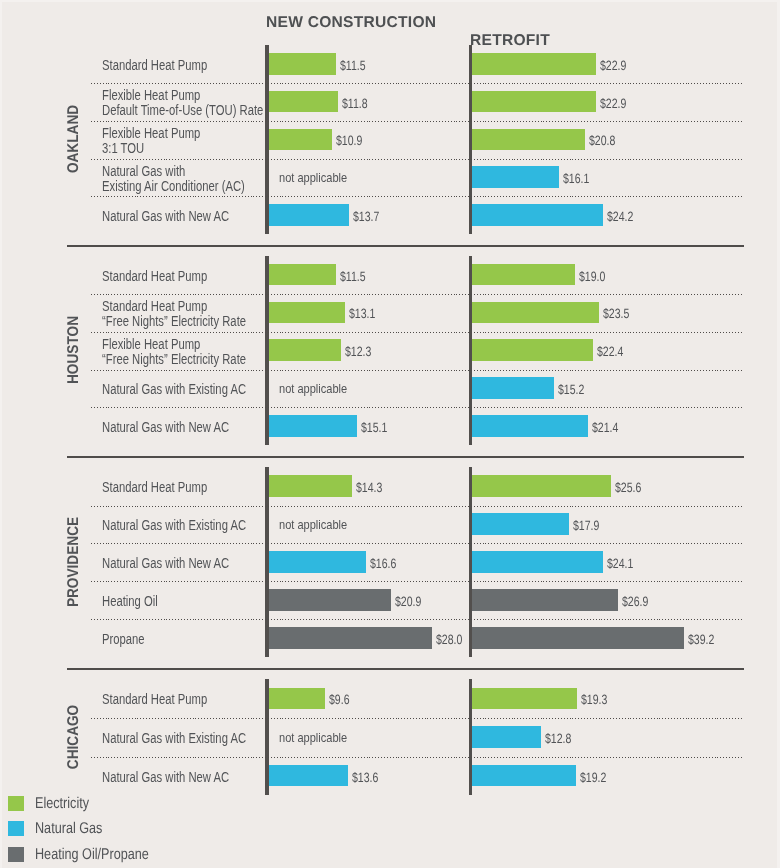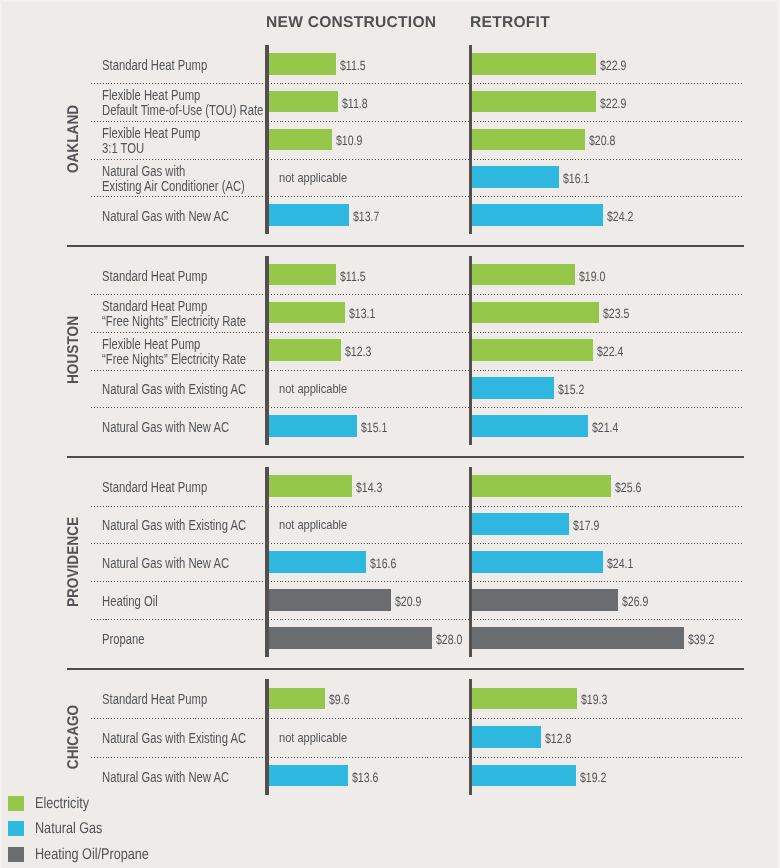--- a/index.html
+++ b/index.html
@@ -39,21 +39,21 @@
 </style>
 </head>
 <body>
 
 <div id="stage">
   <div class="edge" id="edge-left"></div>
   <div class="edge" id="edge-top"></div>
   <div class="edge" id="edge-right"></div>
   <div id="header-row">
       <div class="hdr" style="left: 266px; top: 15px;">NEW CONSTRUCTION</div>
-      <div class="hdr" style="left: 470px; top: 15px; text-align: center;">RETROFIT</div>
+      <div class="hdr" style="left: 470px; top: 33px; text-align: center;">RETROFIT</div>
     </div>
   <div id="plot-area">
       <div class="rule" style="top: 245.2px;"></div>
       <div class="rule" style="top: 456.4px;"></div>
       <div class="rule" style="top: 668px;"></div>
       <div class="axis" style="left: 265px; top: 44.9px; height: 188.9px; width: 4px;"></div>
       <div class="axis" style="left: 468.7px; top: 44.9px; height: 188.9px; width: 3.5px;"></div>
       <div class="city" style="left: 73.5px; top: 139.35px; transform: translate(-50%, -50%) rotate(-90deg) scaleX(0.875);">OAKLAND</div>
       <div class="rowlabel" style="top: 57.89px;">
         <div>Standard Heat Pump</div>

